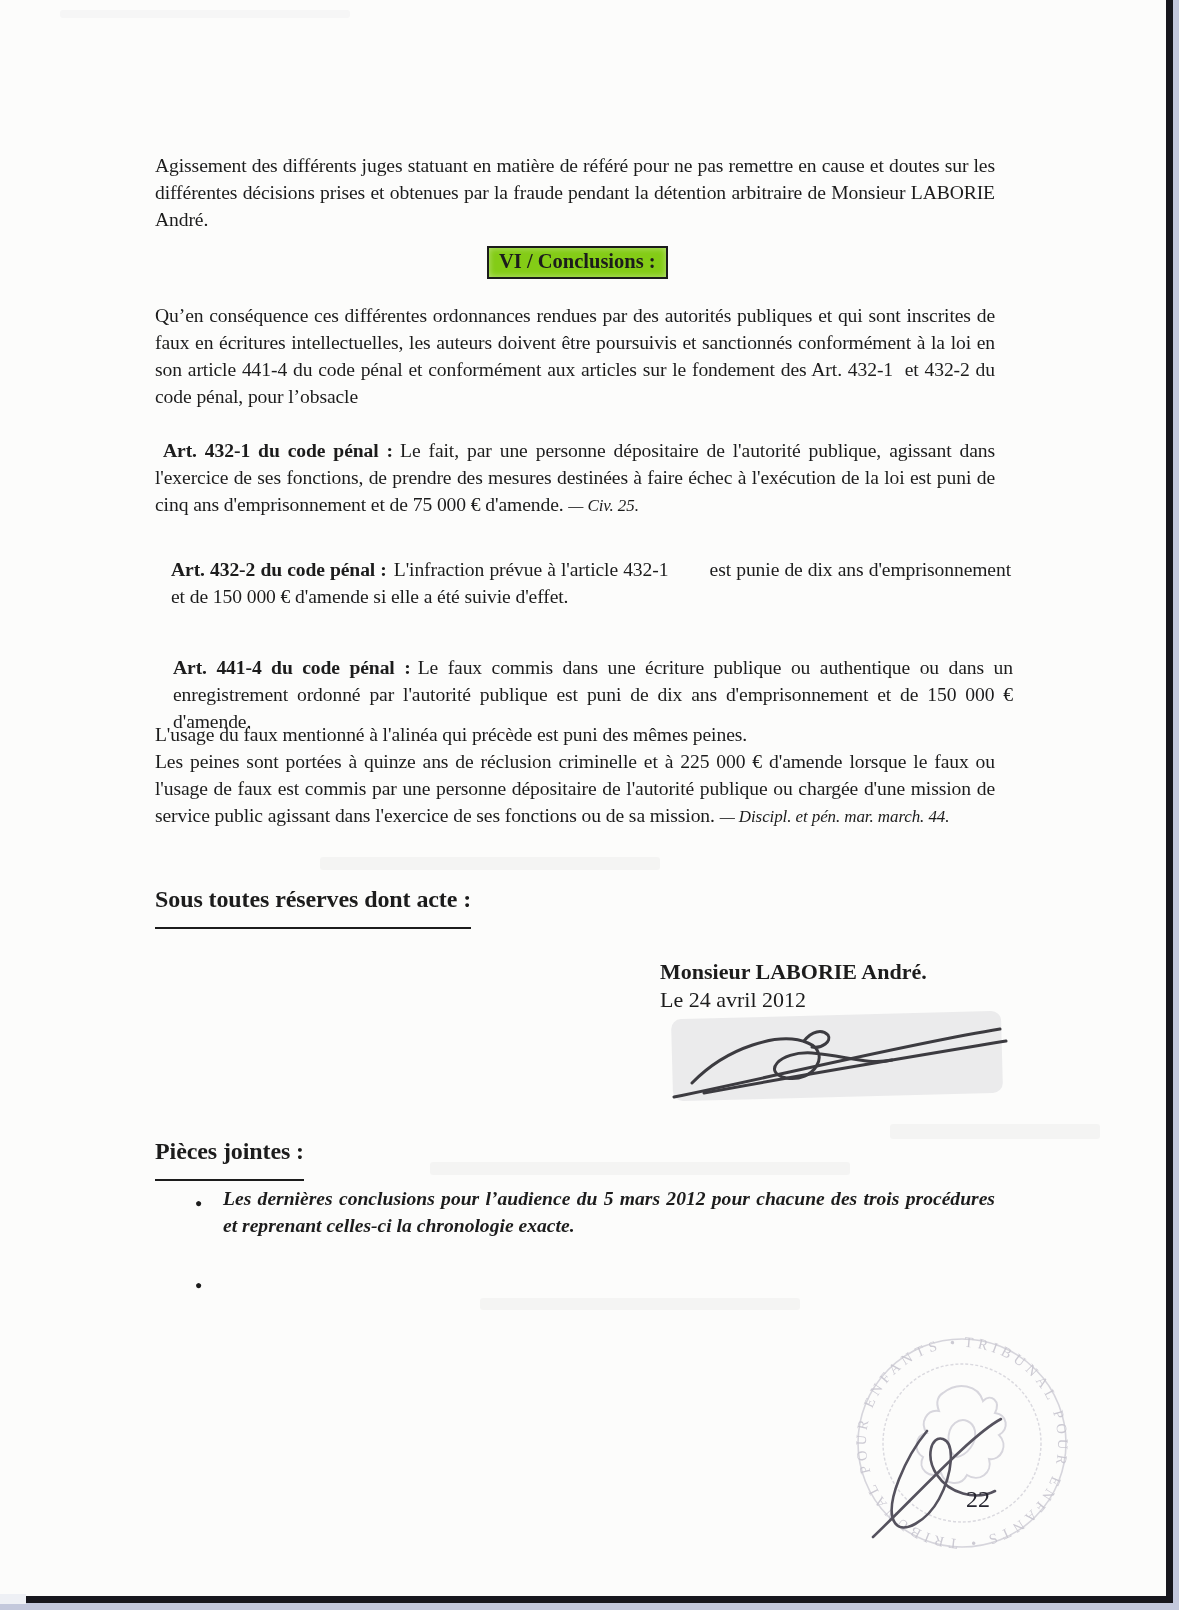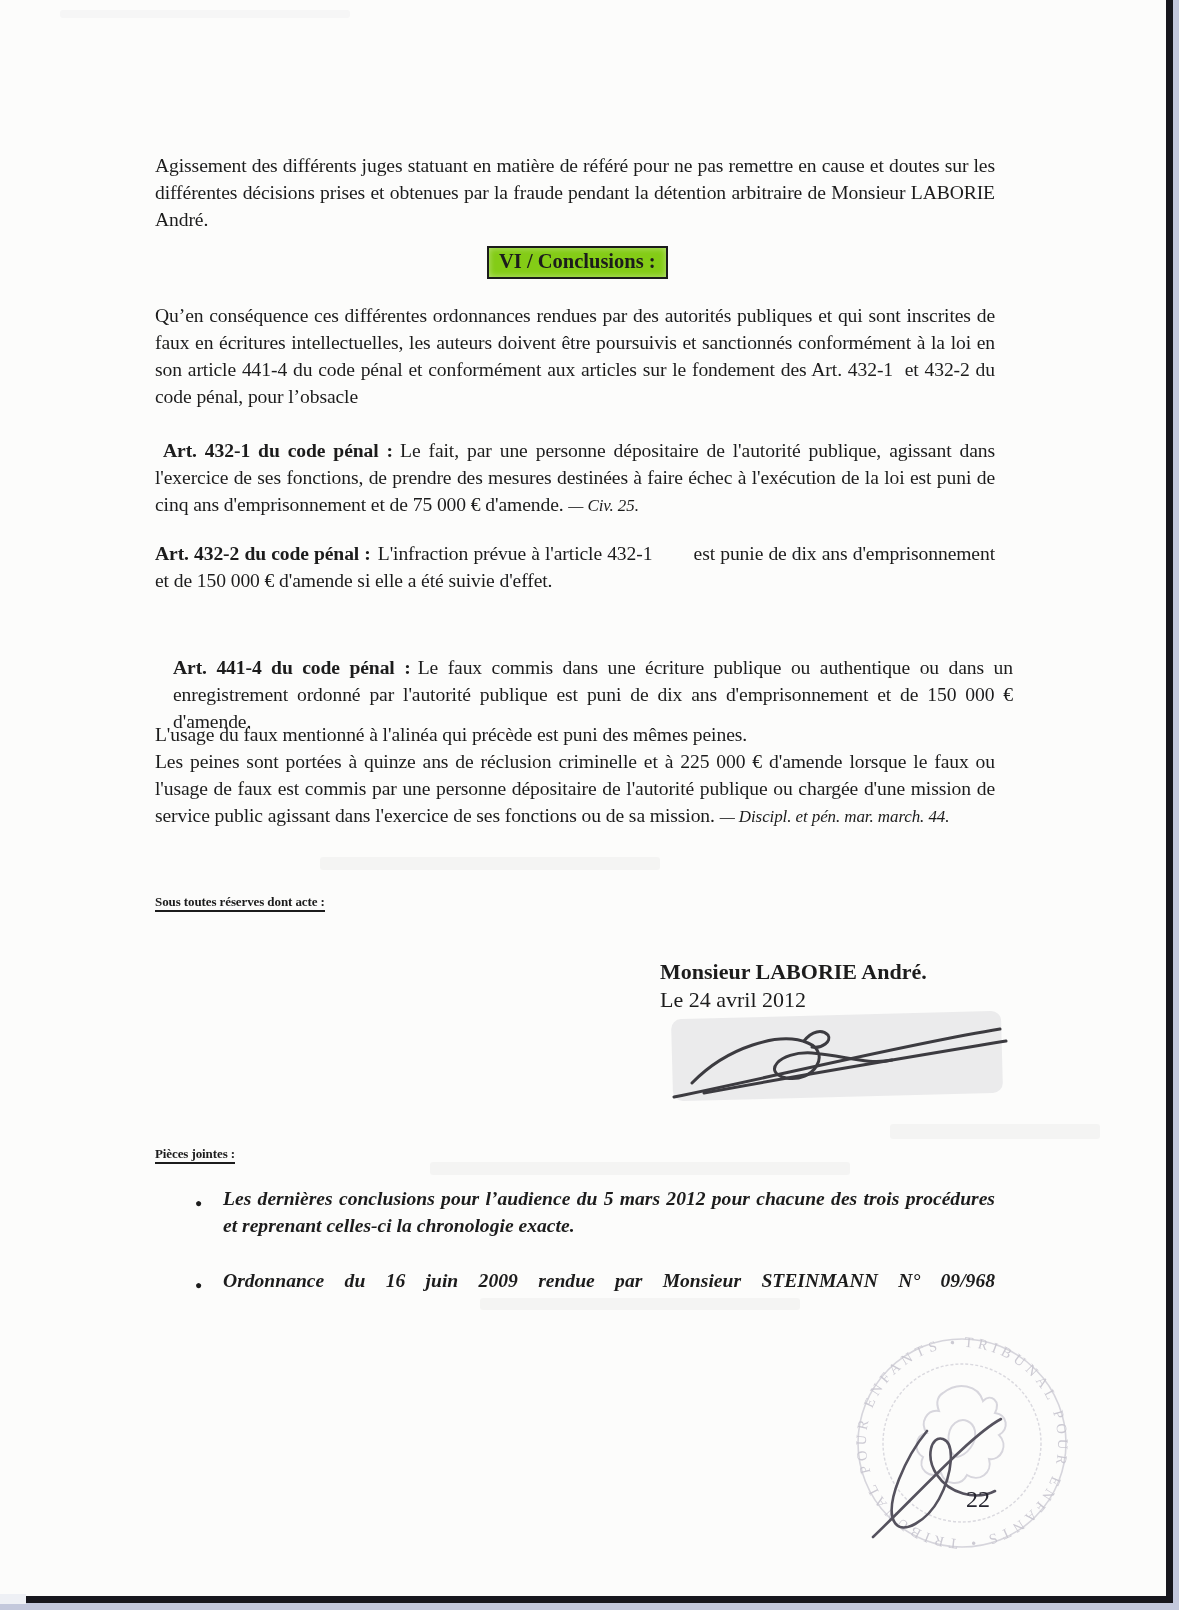--- a/index.html
+++ b/index.html
@@ -24,22 +24,22 @@
   .lead{font-weight:bold;margin-right:7px;}
   .ref{font-style:italic;font-size:17px;}
   .heading-box{
     position:absolute;left:487px;top:246px;
     background:#84cc16;border:2px solid #1b1b1b;
     padding:2px 10px 4px 10px;
     font-size:20.5px;font-weight:bold;
     box-shadow:inset 0 0 6px rgba(255,255,255,.45);
   }
   .underline-head{
-    font-weight:bold;font-size:13px;
-    border-bottom:2.5px solid #1c1c1c;padding-bottom:1px;
+    font-weight:bold;font-size:24px;
+    border-bottom:2.5px solid #1c1c1c;padding-bottom:15px;
   }
   .sig-block{
     position:absolute;left:660px;top:958px;width:380px;
     text-align:left;font-size:22px;line-height:28px;
   }
   .sig-name{font-weight:bold;}
   .bullets{position:absolute;left:155px;top:1185px;width:840px;
     list-style:none;margin:0;padding:0;}
   .bullets li{
     position:relative;padding-left:68px;margin-bottom:28px;
@@ -75,21 +75,21 @@
 
   <p class="blk" style="top:302px;margin:0;">
     <span>Qu’en conséquence ces différentes ordonnances rendues par des autorités publiques et qui sont inscrites de faux en écritures intellectuelles, les auteurs doivent être poursuivis et sanctionnés conformément à la loi en son article 441-4 du code pénal et conformément aux articles sur le fondement des Art. 432-1&nbsp; et 432-2 du code pénal, pour l’obsacle</span>
   </p>
 
   <p class="blk" style="top:437px;margin:0;text-indent:8px;">
     <b class="lead">Art. 432-1 du code pénal :</b><span>Le fait, par une personne dépositaire de l'autorité publique, agissant dans l'exercice de ses fonctions, de prendre des mesures destinées à faire échec à l'exécution de la loi est puni de cinq ans d'emprisonnement et de 75 000 € d'amende.</span>
     <i class="ref">— Civ. 25.</i>
   </p>
 
-  <p class="blk" style="top:540px;margin:0;">
+  <p class="blk" style="top:540px;margin:16px;">
     <b class="lead">Art. 432-2 du code pénal :</b><span>L'infraction prévue à l'article 432-1&nbsp;&nbsp;&nbsp;&nbsp;&nbsp;&nbsp;&nbsp; est punie de dix ans d'emprisonnement et de 150 000 € d'amende si elle a été suivie d'effet.</span>
   </p>
 
   <p class="blk" style="top:636px;margin:18px;">
     <b class="lead">Art. 441-4 du code pénal :</b><span>Le faux commis dans une écriture publique ou authentique ou dans un enregistrement ordonné par l'autorité publique est puni de dix ans d'emprisonnement et de 150 000 € d'amende.</span>
   </p>
 
   <p class="blk" style="top:721px;margin:0;">
     <span>L'usage du faux mentionné à l'alinéa qui précède est puni des mêmes peines.</span>
   </p>
@@ -120,21 +120,20 @@
 
   <div class="blk" style="top:1138px;">
     <span class="underline-head">Pièces jointes :</span>
   </div>
 
   <ul class="bullets">
     <li>
       <span>Les dernières conclusions pour l’audience du 5 mars 2012 pour chacune des trois procédures et reprenant celles-ci la chronologie exacte.</span>
     </li>
     <li>
-      <span class="stretch-line">Ordonnance du 16 juin 2009 rendue par Monsieur STEINMANN N° 09/968</span>
     </li>
   </ul>
 
   <svg class="seal-svg" width="238" height="244" viewBox="0 0 238 244">
     <defs>
       <path id="sealArc" d="M119,24 a 96,96 0 1,1 -0.05,0"></path>
     </defs>
     <circle cx="119" cy="120" r="104" fill="none" stroke="#cfced6" stroke-width="1.6" opacity="0.85"></circle>
     <circle cx="119" cy="120" r="79" fill="none" stroke="#d3d2d9" stroke-width="1.4" stroke-dasharray="3 2" opacity="0.85"></circle>
     <g fill="none" stroke="#cfcdd6" stroke-width="2" opacity="0.8">

